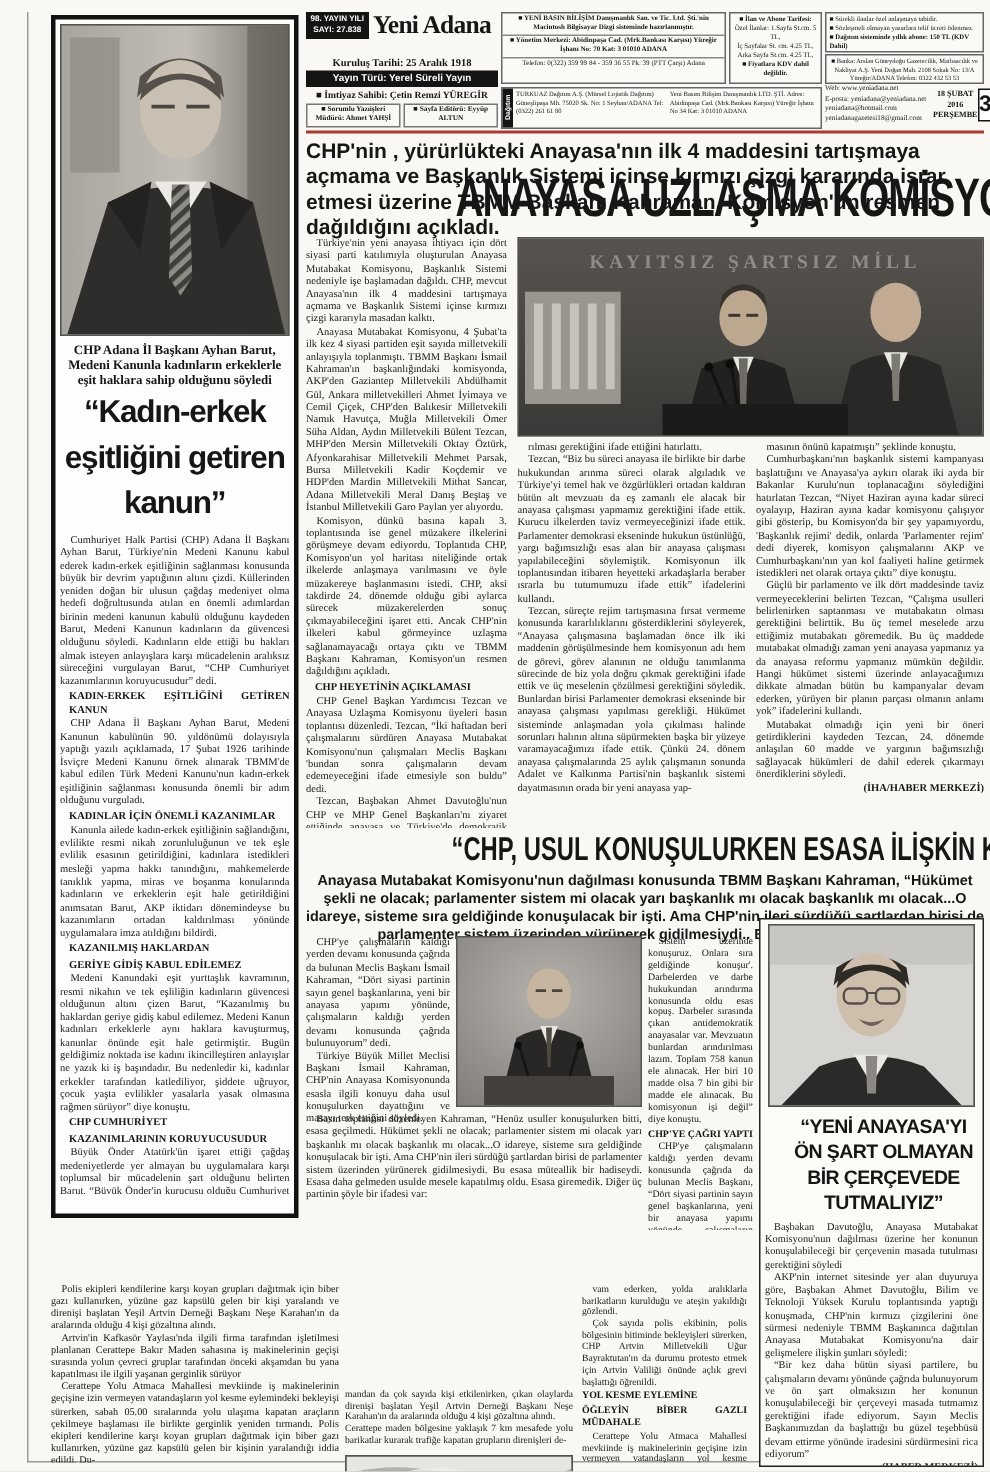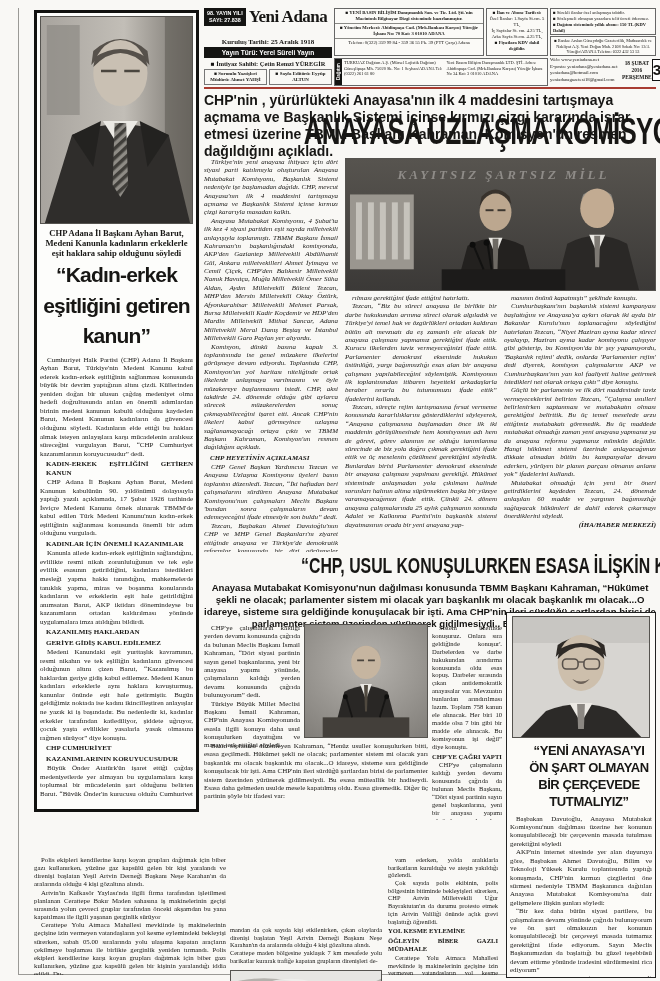--- a/index.html
+++ b/index.html
@@ -53,21 +53,21 @@
   .mh-pageno{border:1.5px solid #111;font-family:"Liberation Sans",sans-serif;font-weight:bold;
              font-size:15px;width:17px;line-height:20px;text-align:center;background:#fff;}
   .redline{left:204px;top:87px;width:452px;height:2px;background:#a83c32;}
   
   .kicker{left:204px;top:92px;width:452px;font-family:"Liberation Sans",sans-serif;font-weight:bold;
           font-size:14px;line-height:1.22;}
   .bigline{text-align:center;overflow:visible;white-space:nowrap;}
   .bigline span{display:inline-block;transform:scaleX(0.72);transform-origin:center;
                 font-family:"Liberation Sans",sans-serif;font-weight:bold;white-space:nowrap;}
   .headline1{left:204px;top:111px;width:452px;font-size:36px;letter-spacing:-1px;}
-  .art1{left:204px;top:158px;width:452px;height:394px;display:flex;gap:7px;font-style:italic;}
+  .art1{left:204px;top:158px;width:452px;height:394px;display:flex;gap:7px;}
   .a1col1{width:134px;overflow:hidden;}
   .a1right{flex:1;display:flex;flex-direction:column;}
   .a1photo{height:133px;}
   .a1cols{display:flex;gap:7px;margin-top:3px;flex:1;overflow:hidden;}
   .a1cols>div{flex:1;overflow:hidden;}
   .colbody{font-size:7px;line-height:1.2;text-align:justify;}
   .colbody p{margin:0;text-indent:7px;}
   .signoff{font-weight:bold;text-align:right;text-indent:0!important;}
   
   .headline2{left:204px;top:553px;width:452px;font-size:22px;}

